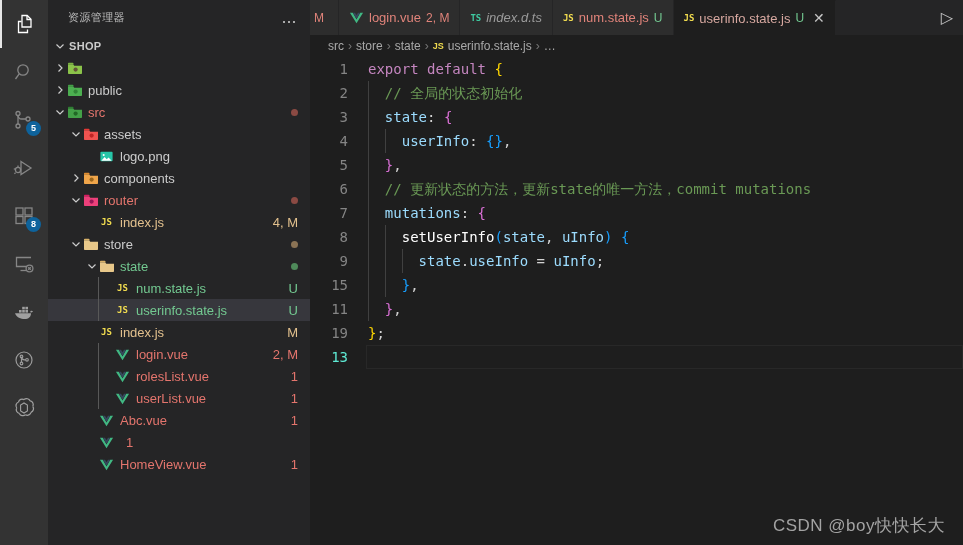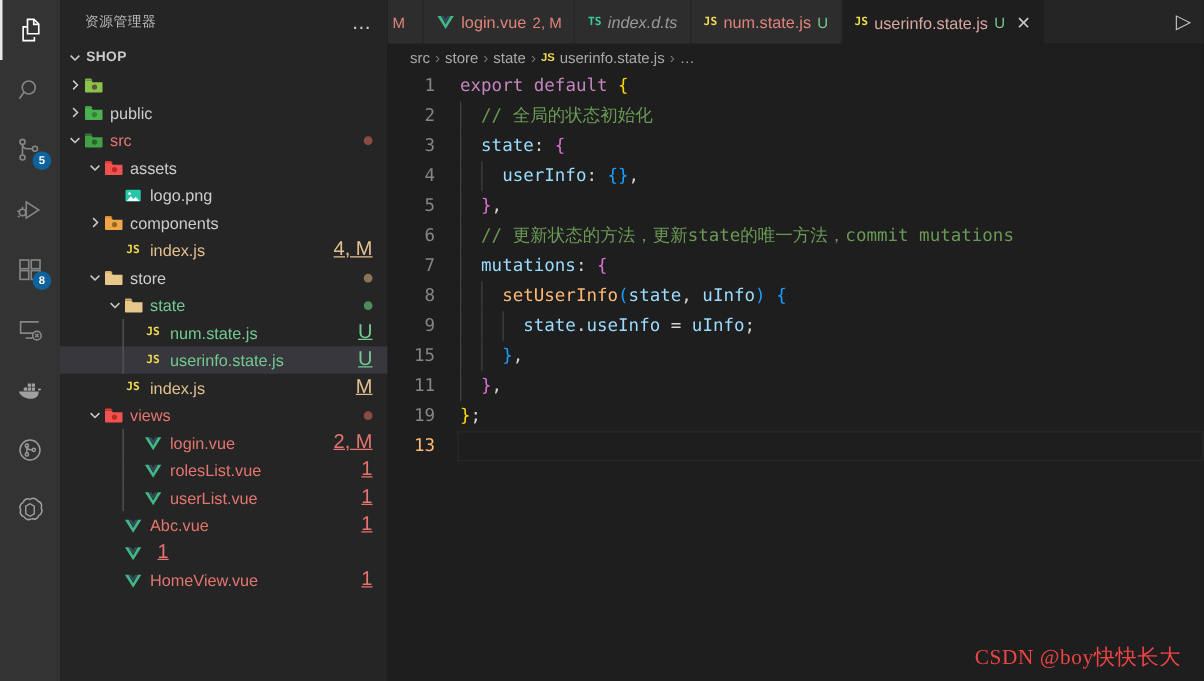--- a/index.html
+++ b/index.html
@@ -51,21 +51,21 @@
   .tree{flex:1;overflow:hidden;}
   .row{
     height:22px;display:flex;align-items:center;
     position:relative;box-sizing:border-box;
     padding-right:12px;white-space:nowrap;font-size:13px;
   }
   .row.selected{background:#37373d;}
   .twisty{width:12px;flex:0 0 12px;display:flex;align-items:center;justify-content:center;color:#cccccc;}
   .ficon{width:17px;flex:0 0 17px;display:flex;align-items:center;justify-content:center;margin-right:5px;}
   .label{flex:1;overflow:hidden;text-overflow:ellipsis;}
-  .deco{font-size:16px;margin-left:6px;text-decoration:underline;}
+  .deco{font-size:13px;margin-left:6px;}
   .dot{width:7px;height:7px;border-radius:50%;display:inline-block;}
 
   
   .c-default{color:#cccccc;}
   .c-mod{color:#e2c08d;}
   .c-modred{color:#e4756d;}
   .c-untracked{color:#73c991;}
 
   
   .guide{position:absolute;top:0;bottom:0;width:1px;background:#585858;}
@@ -107,31 +107,31 @@
   .ln.cursorline{
     border:1px solid #282828;box-sizing:border-box;
     background:#1e1e1e;margin-left:-2px;padding-left:2px;
   }
   .ig{position:absolute;top:0;height:24px;width:1px;background:#404040;}
 
   
   .t-kw{color:#c586c0;}
   .t-prop{color:#9cdcfe;}
   .t-var{color:#9cdcfe;}
-  .t-fn{color:#fdba74;}
+  .t-fn{color:#ffffff;}
   .t-cmt{color:#6a9955;}
   .t-b1{color:#ffd700;}
   .t-b2{color:#da70d6;}
   .t-b3{color:#179fff;}
   .t-plain{color:#d4d4d4;}
 
   .watermark{
     position:absolute;right:18px;bottom:8px;
-    font-size:17px;color:#ef4444;letter-spacing:.5px;
-    font-family:Liberation Serif, serif;
+    font-size:17px;color:#a3a3a3;letter-spacing:.5px;
+    font-family:Liberation Sans, sans-serif;
     pointer-events:none;
   }
 </style>
 </head>
 <body>
 
 <div class="app">
 
   <div class="activitybar">
     <div class="ab-item active">
@@ -324,20 +324,36 @@
           <span class="ficon">
             <svg width="16" height="16" viewBox="0 0 16 16">
       <path d="M1 4.3h5l1.3 1.5H15v7.4a.8.8 0 0 1-.8.8H1.8a.8.8 0 0 1-.8-.8z" fill="#efa54a"></path>
       <path d="M1 3.5a.8.8 0 0 1 .8-.8h4l1.3 1.6H1z" fill="#e08c2e"></path>
       <circle cx="8.6" cy="9.6" r="2.1" fill="#8d5a12" opacity=".85"></circle>
     </svg>
           </span>
           <span class="label c-default">components</span>
         </div>
         <div class="row">
+          <span class="twisty" style="margin-left: 22px;">
+            <svg width="12" height="12" viewBox="0 0 12 12" fill="none" stroke="#cccccc" stroke-width="1.2">
+              <path d="M2.5 4.5 6 8l3.5-3.5"></path>
+            </svg>
+          </span>
+          <span class="ficon">
+            <svg width="16" height="16" viewBox="0 0 16 16">
+      <path d="M1 4.3h5l1.3 1.5H15v7.4a.8.8 0 0 1-.8.8H1.8a.8.8 0 0 1-.8-.8z" fill="#ec407a"></path>
+      <path d="M1 3.5a.8.8 0 0 1 .8-.8h4l1.3 1.6H1z" fill="#d81b60"></path>
+      <circle cx="8.6" cy="9.6" r="2.1" fill="#880e4f" opacity=".85"></circle>
+    </svg>
+          </span>
+          <span class="label c-modred">router</span>
+          <span class="deco dot" style="background: rgb(139, 74, 67);"></span>
+        </div>
+        <div class="row">
           <span class="twisty" style="margin-left: 38px;"></span>
           <span class="ficon">
             <span style="color: rgb(240, 219, 79); font-size: 9px; font-weight: bold; font-family: &quot;DejaVu Sans Mono&quot;, monospace;">JS</span>
           </span>
           <span class="label c-mod">index.js</span>
           <span class="deco" style="color: rgb(226, 192, 141);">4, M</span>
         </div>
         <div class="row">
           <span class="twisty" style="margin-left: 22px;">
             <svg width="12" height="12" viewBox="0 0 12 12" fill="none" stroke="#cccccc" stroke-width="1.2">
@@ -388,36 +404,20 @@
           <span class="label c-untracked">userinfo.state.js</span>
           <span class="deco" style="color: rgb(115, 201, 145);">U</span>
         </div>
         <div class="row">
           <span class="twisty" style="margin-left: 38px;"></span>
           <span class="ficon">
             <span style="color: rgb(240, 219, 79); font-size: 9px; font-weight: bold; font-family: &quot;DejaVu Sans Mono&quot;, monospace;">JS</span>
           </span>
           <span class="label c-mod">index.js</span>
           <span class="deco" style="color: rgb(226, 192, 141);">M</span>
-        </div>
-        <div class="row">
-          <span class="twisty" style="margin-left: 22px;">
-            <svg width="12" height="12" viewBox="0 0 12 12" fill="none" stroke="#cccccc" stroke-width="1.2">
-              <path d="M2.5 4.5 6 8l3.5-3.5"></path>
-            </svg>
-          </span>
-          <span class="ficon">
-            <svg width="16" height="16" viewBox="0 0 16 16">
-      <path d="M1 4.3h5l1.3 1.5H15v7.4a.8.8 0 0 1-.8.8H1.8a.8.8 0 0 1-.8-.8z" fill="#ef5350"></path>
-      <path d="M1 3.5a.8.8 0 0 1 .8-.8h4l1.3 1.6H1z" fill="#e53935"></path>
-      <circle cx="8.6" cy="9.6" r="2.1" fill="#b71c1c" opacity=".85"></circle>
-    </svg>
-          </span>
-          <span class="label c-modred">views</span>
-          <span class="deco dot" style="background: rgb(139, 74, 67);"></span>
         </div>
         <div class="row">
           <span class="guide" style="left: 50px;"></span>
           <span class="twisty" style="margin-left: 54px;"></span>
           <span class="ficon">
             <svg width="15" height="15" viewBox="0 0 16 16">
     <path d="M1 3h3l4 7 4-7h3L8 14z" fill="#41b883"></path>
     <path d="M4.2 3h2.2L8 5.6 9.6 3h2.2L8 9.4z" fill="#35495e"></path>
             </svg>
           </span>
@@ -544,20 +544,20 @@
           <div>3</div>
           <div>4</div>
           <div>5</div>
           <div>6</div>
           <div>7</div>
           <div>8</div>
           <div>9</div>
           <div>15</div>
           <div>11</div>
           <div>19</div>
-          <div style="color: #fdba74;">13</div>
+          <div style="color: #5eead4;">13</div>
         </div>
       <div class="lines" id="lines"><div class="ln"><span class="t-kw">export</span><span class="t-plain"> </span><span class="t-kw">default</span><span class="t-plain"> </span><span class="t-b1">{</span></div><div class="ln"><span class="ig" style="left: 0px;"></span><span class="t-plain">  </span><span class="t-cmt">// 全局的状态初始化</span></div><div class="ln"><span class="ig" style="left: 0px;"></span><span class="t-plain">  </span><span class="t-prop">state</span><span class="t-plain">:</span><span class="t-plain"> </span><span class="t-b2">{</span></div><div class="ln"><span class="ig" style="left: 0px;"></span><span class="ig" style="left: 16.86px;"></span><span class="t-plain">    </span><span class="t-prop">userInfo</span><span class="t-plain">:</span><span class="t-plain"> </span><span class="t-b3">{}</span><span class="t-plain">,</span></div><div class="ln"><span class="ig" style="left: 0px;"></span><span class="t-plain">  </span><span class="t-b2">}</span><span class="t-plain">,</span></div><div class="ln"><span class="ig" style="left: 0px;"></span><span class="t-plain">  </span><span class="t-cmt">// 更新状态的方法，更新state的唯一方法，commit mutations</span></div><div class="ln"><span class="ig" style="left: 0px;"></span><span class="t-plain">  </span><span class="t-prop">mutations</span><span class="t-plain">:</span><span class="t-plain"> </span><span class="t-b2">{</span></div><div class="ln"><span class="ig" style="left: 0px;"></span><span class="ig" style="left: 16.86px;"></span><span class="t-plain">    </span><span class="t-fn">setUserInfo</span><span class="t-b3">(</span><span class="t-var">state</span><span class="t-plain">, </span><span class="t-var">uInfo</span><span class="t-b3">)</span><span class="t-plain"> </span><span class="t-b3">{</span></div><div class="ln"><span class="ig" style="left: 0px;"></span><span class="ig" style="left: 16.86px;"></span><span class="ig" style="left: 33.72px;"></span><span class="t-plain">      </span><span class="t-var">state</span><span class="t-plain">.</span><span class="t-prop">useInfo</span><span class="t-plain"> = </span><span class="t-var">uInfo</span><span class="t-plain">;</span></div><div class="ln"><span class="ig" style="left: 0px;"></span><span class="ig" style="left: 16.86px;"></span><span class="t-plain">    </span><span class="t-b3">}</span><span class="t-plain">,</span></div><div class="ln"><span class="ig" style="left: 0px;"></span><span class="t-plain">  </span><span class="t-b2">}</span><span class="t-plain">,</span></div><div class="ln"><span class="t-b1">}</span><span class="t-plain">;</span></div><div class="ln cursorline"></div></div>
     </div>
 
     <div class="watermark">CSDN @boy快快长大</div>
   </div>
 </div>
 
 </body></html>

